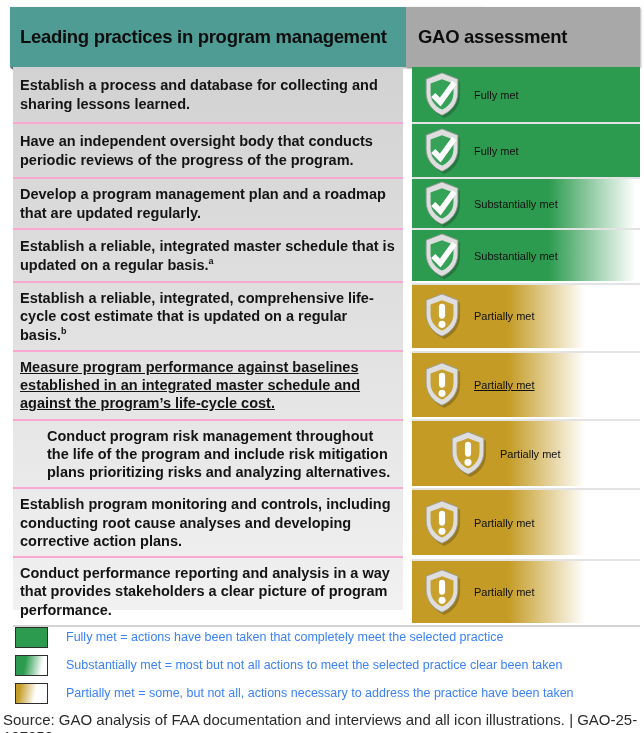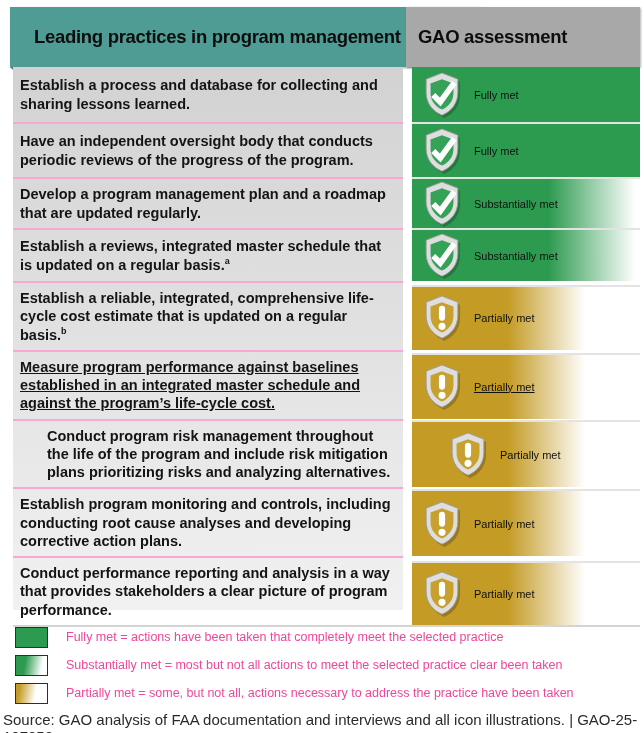--- a/index.html
+++ b/index.html
@@ -2,33 +2,33 @@
 <html style="--teal: #4f9c95; --hdr-gray: #a8a8a8; --green: #2d9b4f; --green-icon: #35a257; --gold: #c49b24; --gold-icon: #c7a02e; --row-top: #d2d2d2; --row-bottom: #f1f1f1;"><head>
 <meta charset="utf-8">
 <style>
   html,body{margin:0;padding:0;background:#fff;}
   body{width:644px;height:733px;font-family:"Liberation Sans",sans-serif;-webkit-font-smoothing:antialiased;}
   .page{position:relative;width:644px;height:733px;background:#fff;overflow:hidden;}
 
   
   .banner{position:absolute;top:7px;height:60px;display:flex;align-items:center;
           font-weight:bold;font-size:18.5px;letter-spacing:-0.3px;color:#0d0d0d;}
-  .banner-left{left:10px;width:472px;background:var(--teal);padding-left:24px;box-sizing:border-box;
+  .banner-left{left:10px;width:472px;background:var(--teal);padding-left:10px;box-sizing:border-box;
                box-shadow:1px 1px 2px rgba(0,0,0,.35);}
   .banner-right{left:406px;width:234px;background:var(--hdr-gray);padding-left:12px;box-sizing:border-box;
                box-shadow:1px 1px 2px rgba(0,0,0,.3);}
   .fold{position:absolute;left:10px;top:67px;width:16px;height:15px;
         background:linear-gradient(135deg,#6a6a6e, #3f3f42);
         clip-path:polygon(0 0,100% 0,100% 100%);}
 
   
   .left-col-bg{position:absolute;left:13px;top:67px;width:390px;height:543px;
                background:linear-gradient(to bottom,var(--row-top),var(--row-bottom));}
   .grid{position:absolute;left:13px;top:67px;width:627px;border-bottom:2px solid #d4d4d4;box-sizing:border-box;}
-  .row{display:flex;align-items:flex-end;}
+  .row{display:flex;align-items:center;}
   .cell-left{width:390px;box-sizing:border-box;display:flex;align-items:center;
              padding:6px 8px 6px 7px;font-weight:bold;font-size:14.5px;line-height:1.26;color:#141414;}
   .row + .row .cell-left{border-top:2px solid #f9a8d4;}
   .col-gap{width:9px;background:#fff;}
   .cell-right{flex:1;display:flex;align-items:center;box-sizing:border-box;padding-left:8px;
               font-size:11px;color:#101010;}
   .row + .row .cell-right{border-top:2px solid #e3e3e3;}
   .cell-right.level-fully{background:var(--green);}
   .cell-right.level-substantially{background:linear-gradient(to right,var(--green) 0%,var(--green) 60%,#ffffff 98%);}
   .cell-right.level-partially{background:linear-gradient(to right,var(--gold) 0%,var(--gold) 42%,#ffffff 76%);}
@@ -52,21 +52,21 @@
   .glyph-check polyline{fill:none;stroke:#fff;stroke-width:6.5;}
   .glyph-exclaim rect,.glyph-exclaim circle{fill:#fff;}
 
   
   .legend{position:absolute;left:15px;top:626px;display:flex;flex-direction:column;gap:6px;}
   .legend-item{display:flex;align-items:center;height:22px;}
   .swatch{width:33px;height:21px;border:1px solid #2e2e2e;box-sizing:border-box;flex:0 0 auto;}
   .swatch-fully{background:var(--green);}
   .swatch-substantially{background:linear-gradient(100deg,var(--green) 30%,#fff 82%);}
   .swatch-partially{background:linear-gradient(100deg,var(--gold) 12%,#fff 62%);}
-  .legend-text{margin-left:18px;font-size:12.5px;color:#ec4899;}
+  .legend-text{margin-left:18px;font-size:12.5px;color:#3b82f6;}
 
   .source{position:absolute;left:3px;top:711px;font-size:15px;color:#2a2a2a;}
 </style>
 </head>
 <body>
 
 <div class="page">
 
   <div class="banner banner-left">
     <span>Leading practices in program management</span>
@@ -130,21 +130,21 @@
               <polyline points="15,27 23,35 39,13"></polyline>
             </g>
 
       </svg>
       <span>Substantially met</span>
     </div>
   </div>
 
   <div class="row">
     <div class="cell-left">
-      <div><span>Establish a reviews, integrated master schedule that is updated on a regular basis.</span><sup>a</sup></div>
+      <div><span>Establish a reliable, integrated master schedule that is updated on a regular basis.</span><sup>a</sup></div>
     </div>
     <div class="col-gap"></div>
     <div class="cell-right level-substantially">
       <svg class="shield" viewBox="0 0 50 54" width="44" height="48">
         <path class="sh-shadow" d="M25 2 L43 9 V24 C43 37 35 46 25 50 C15 46 7 37 7 24 V9 Z" transform="translate(2.5,3)"></path>
         <path class="sh-outer" d="M25 2 L43 9 V24 C43 37 35 46 25 50 C15 46 7 37 7 24 V9 Z"></path>
         <path class="sh-inner" d="M25 9 L38 14 V25 C38 34 32 40.5 25 43.5 C18 40.5 12 34 12 25 V14 Z"></path>
         <g class="glyph-check">
               <polyline points="15,27 23,35 39,13"></polyline>
             </g>

